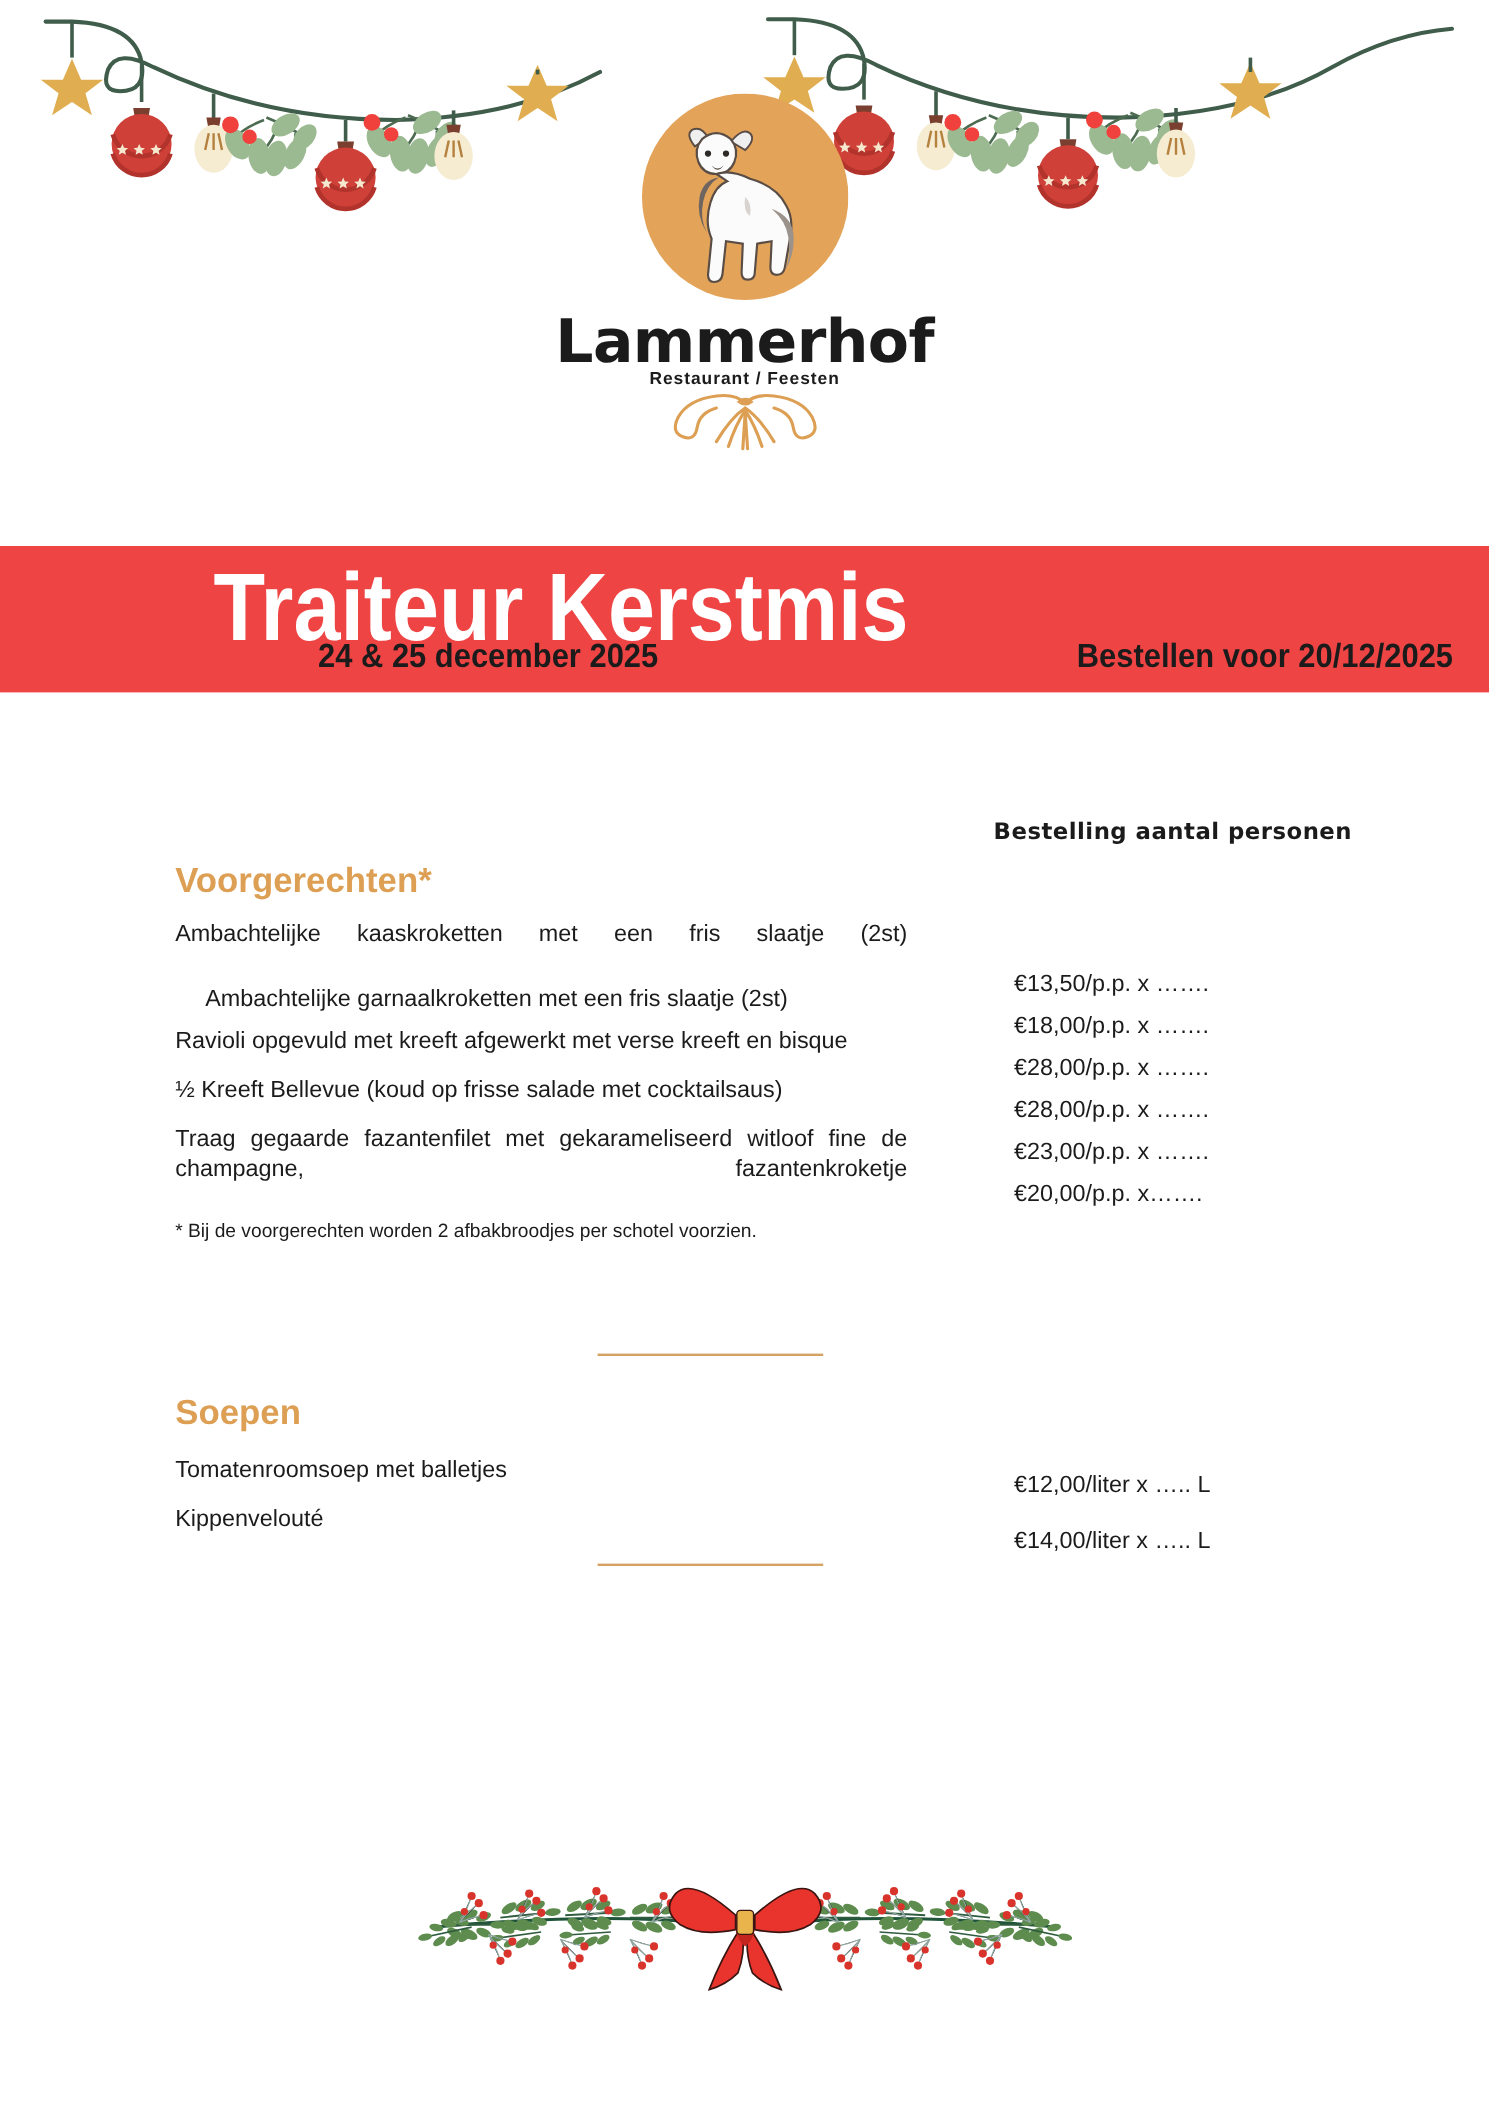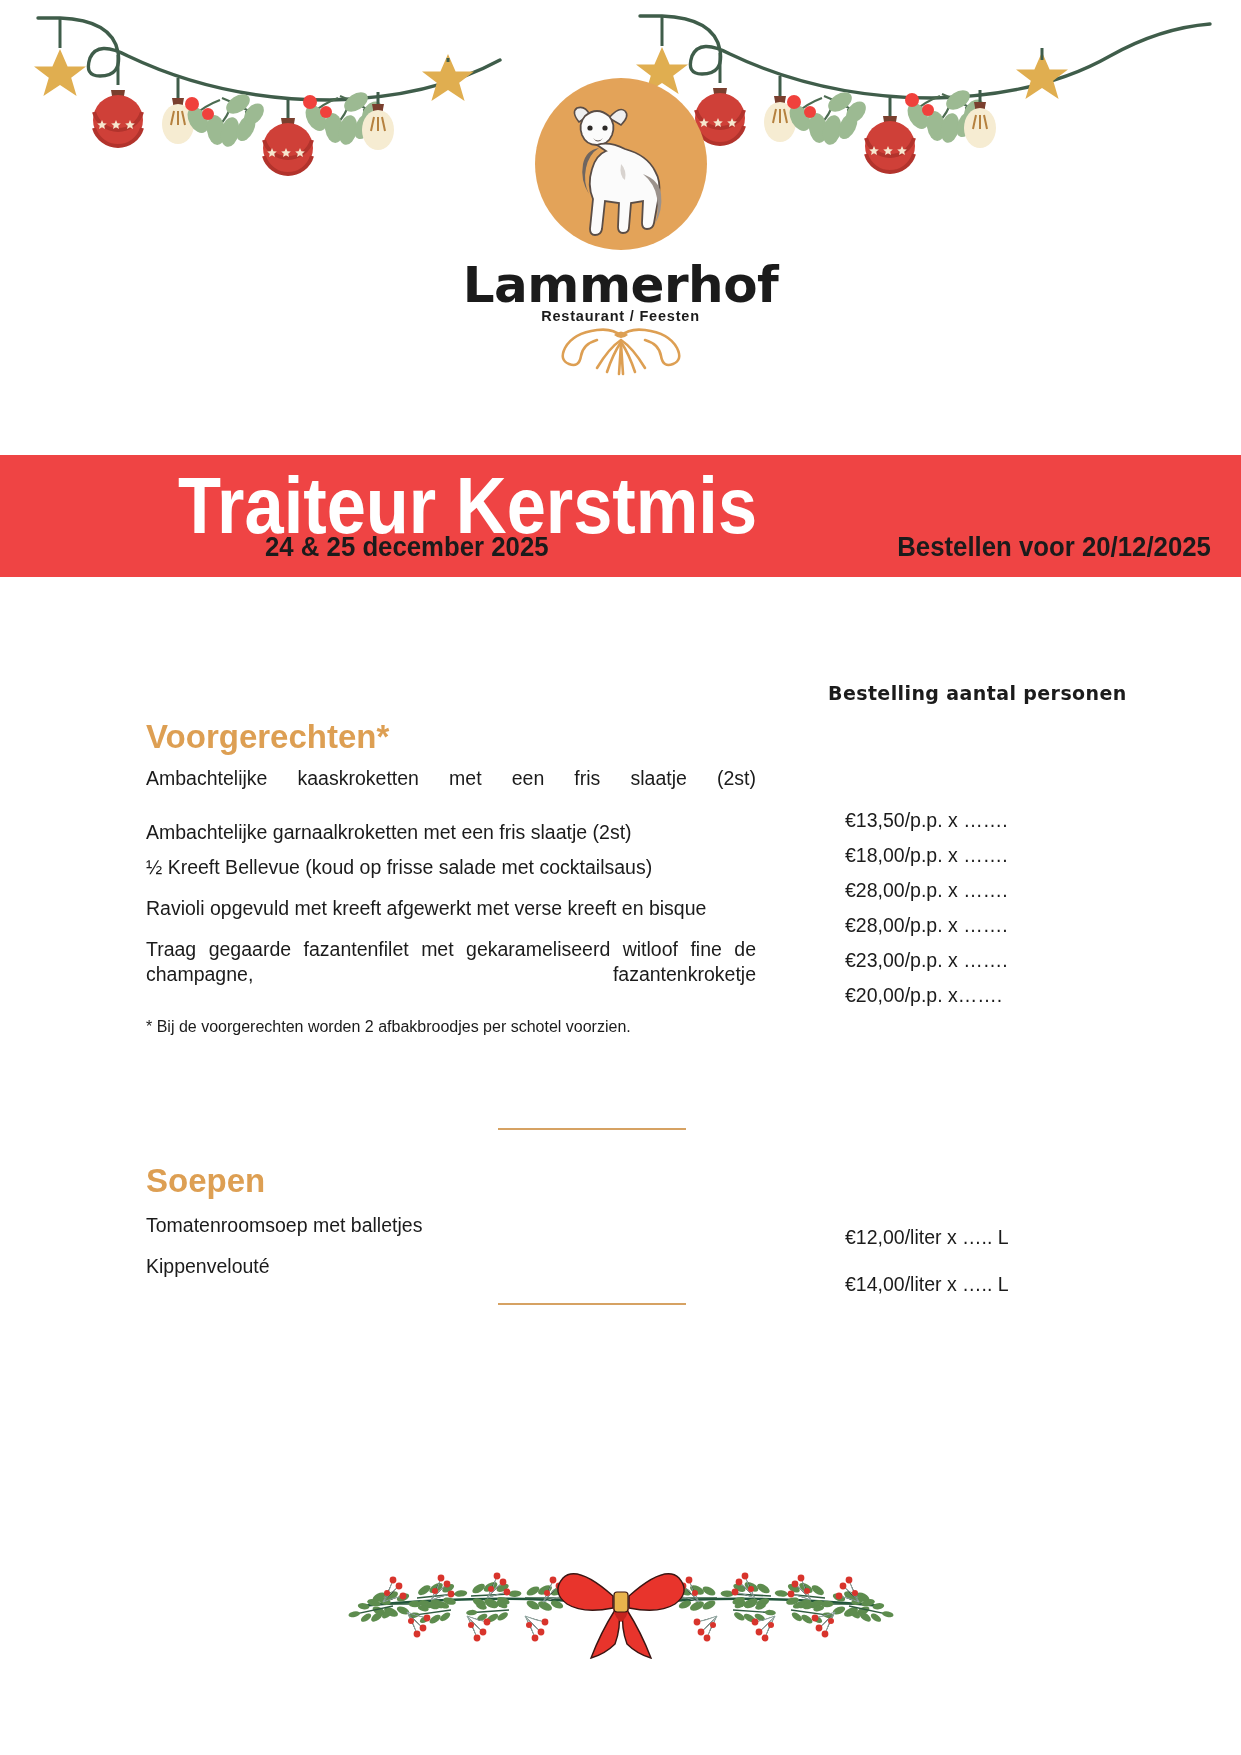--- a/index.html
+++ b/index.html
@@ -108,21 +108,21 @@
     color: #1b1b1b;
     letter-spacing: 0.4px;
     white-space: nowrap;
     margin-left: 20px;
   }
 
   .section-title {
     position: absolute;
     font-family: "Liberation Sans Narrow", "Liberation Sans", sans-serif;
     font-weight: 700;
-    font-size: 33px;
+    font-size: 29px;
     color: #dd9f53;
     white-space: nowrap;
   }
   #voorgerechten-title { top: 718px; left: 146px; }
   #soepen-title { top: 1162px; left: 146px; }
 
   .dish-col {
     position: absolute;
     left: 146px;
     width: 610px;
@@ -130,21 +130,21 @@
     font-size: 19.5px;
     color: #1b1b1b;
   }
   #voorgerechten-dishes { top: 766px; }
   #soepen-dishes { top: 1213px; }
 
   .dish { line-height: 25px; margin-bottom: 16px; }
   .dish.justify { text-align: justify; }
   .dish.justify::after { content: ""; display: inline-block; width: 100%; }
   .dish.tight { margin-bottom: 4px; }
-  .dish.nogap { margin-bottom: 10px; }
+  .dish.nogap { margin-bottom: 10px; margin-left: 25px; }
 
   .footnote {
     font-family: "Liberation Sans Narrow", "Liberation Sans", sans-serif;
     font-size: 16px;
     color: #1b1b1b;
     line-height: 22px;
     margin-top: 2px;
   }
 
   .price-col {
@@ -300,22 +300,22 @@
   <div class="banner-sub-right">Bestellen voor 20/12/2025</div>
 </div>
 
 <div class="order-header">Bestelling aantal personen</div>
 
 <div class="section-title" id="voorgerechten-title">Voorgerechten*</div>
 
 <div class="dish-col" id="voorgerechten-dishes">
   <div class="dish justify tight">Ambachtelijke kaaskroketten met een fris slaatje (2st)</div>
   <div class="dish nogap">Ambachtelijke garnaalkroketten met een fris slaatje (2st)</div>
+  <div class="dish">Ravioli opgevuld met kreeft afgewerkt met verse kreeft en bisque</div>
   <div class="dish">½ Kreeft Bellevue (koud op frisse salade met cocktailsaus)</div>
-  <div class="dish">Ravioli opgevuld met kreeft afgewerkt met verse kreeft en bisque</div>
   <div class="dish justify tight">Traag gegaarde fazantenfilet met gekarameliseerd witloof fine de champagne, fazantenkroketje</div>
   <div class="footnote">* Bij de voorgerechten worden 2 afbakbroodjes per schotel voorzien.</div>
 </div>
 
 <div class="price-col" id="voorgerechten-prices">
   <div class="price">€13,50/p.p.  x  …….</div>
   <div class="price">€18,00/p.p. x …….</div>
   <div class="price">€28,00/p.p. x …….</div>
   <div class="price">€28,00/p.p. x …….</div>
   <div class="price">€23,00/p.p. x …….</div>

